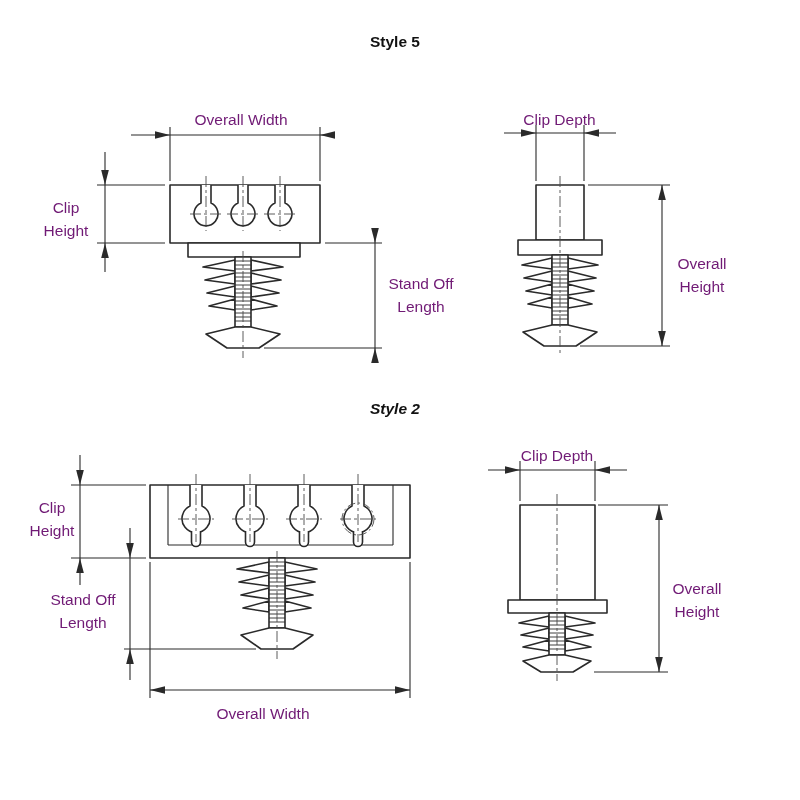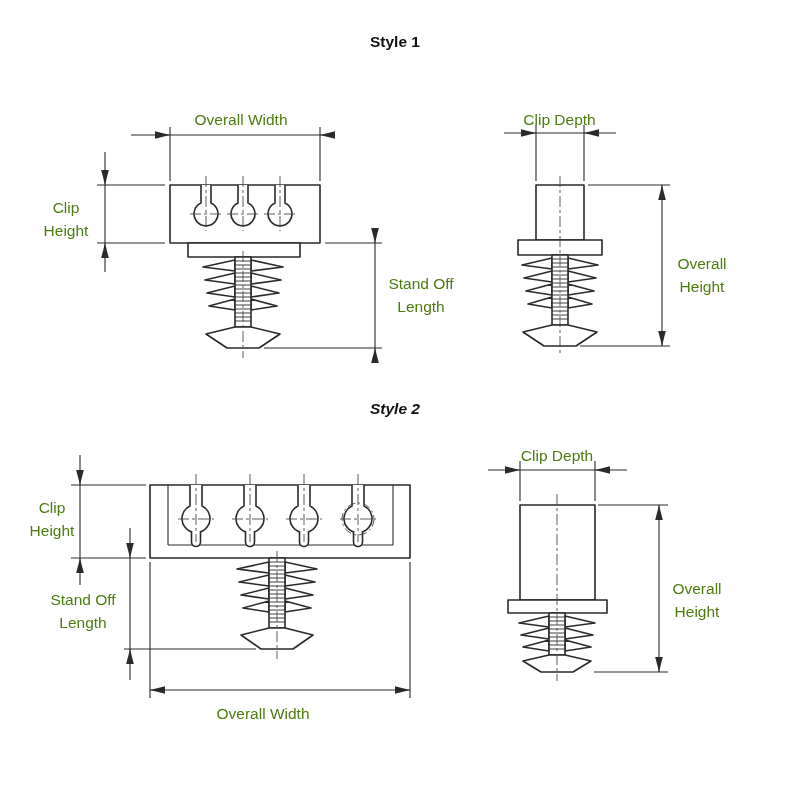--- a/index.html
+++ b/index.html
@@ -1,21 +1,21 @@
 <!DOCTYPE html>
 <html><head>
 <meta charset="utf-8">
 <style>
   * { margin:0; padding:0; box-sizing:border-box; }
   html,body { background:#fff; }
   body { width:800px; height:800px; font-family:"Liberation Sans", sans-serif; color:#1a1a1a; }
   .canvas { position:relative; width:800px; height:800px; background:#fff; overflow:hidden; }
   .drawing-svg { position:absolute; left:0; top:0; }
   .fig-title { position:absolute; font-size:15.5px; font-weight:bold; text-align:center; color:#111; }
-  .dim-label { position:absolute; font-size:15.5px; line-height:23px; text-align:center; white-space:pre-line; color:#4d7c0f; }
+  .dim-label { position:absolute; font-size:15.5px; line-height:23px; text-align:center; white-space:pre-line; color:#701a75; }
   
   .outline { fill:#ffffff; stroke:#2a2a2a; stroke-width:1.6; stroke-linejoin:round; }
   .thin    { fill:none; stroke:#2a2a2a; stroke-width:1.1; }
   .dim     { fill:none; stroke:#2a2a2a; stroke-width:1.1; }
   .arrow   { fill:#2a2a2a; stroke:none; }
   .rib     { fill:none; stroke:#2a2a2a; stroke-width:0.9; }
   .cline   { fill:none; stroke:#4a4a4a; stroke-width:0.9; stroke-dasharray:11 3 3 3; }
   .dashcirc{ fill:none; stroke:#4a4a4a; stroke-width:0.9; stroke-dasharray:8 3 2 3; }
 </style>
 </head>
@@ -158,21 +158,21 @@
       </g>
 
       <g>
         <path class="dim" d="M598 505 H668 M594 672 H668 M659 505 V672"></path>
         <polygon class="arrow" points="659,505 655.2,520 662.8,520"></polygon>
         <polygon class="arrow" points="659,672 655.2,657 662.8,657"></polygon>
       </g>
     </g>
   </svg>
 
-  <div class="fig-title" style="left:350px; top:33px; width:90px;">Style 1</div>
+  <div class="fig-title" style="left:350px; top:33px; width:90px;">Style 5</div>
 
   <div class="dim-label" style="left:178px; top:108px; width:126px;">Overall Width</div>
 
   <div class="dim-label" style="left:28px; top:196px; width:76px;">Clip
 Height</div>
 
   <div class="dim-label" style="left:377px; top:272px; width:88px;">Stand Off
 Length</div>
 
   <div class="dim-label" style="left:502px; top:108px; width:115px;">Clip Depth</div>

